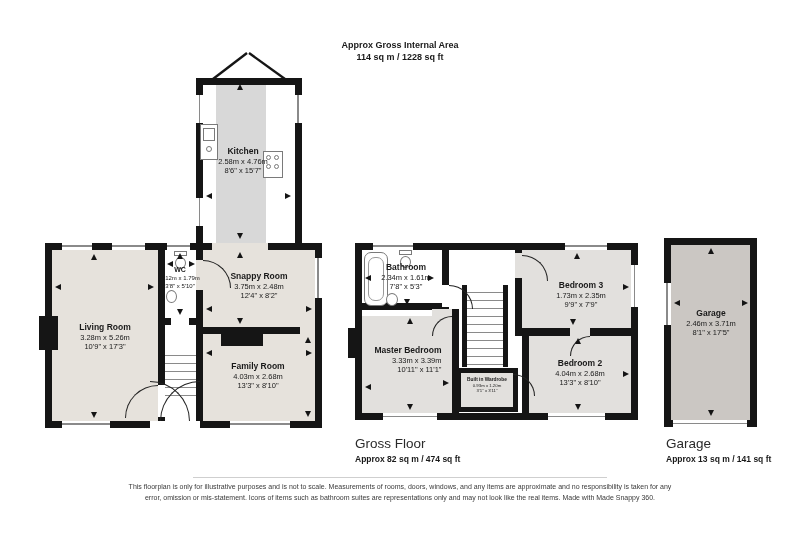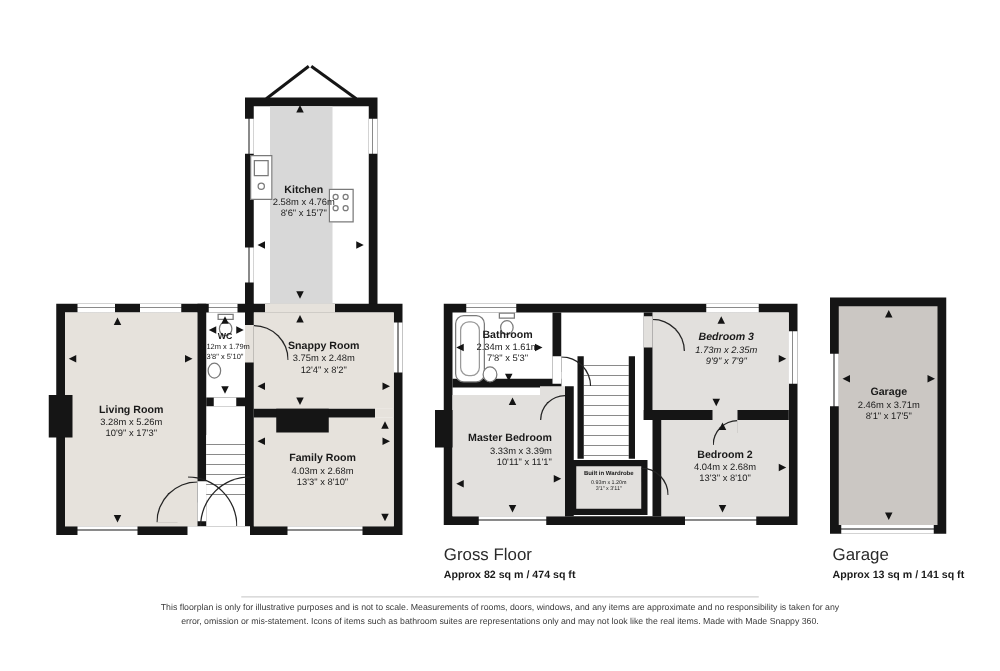--- a/index.html
+++ b/index.html
@@ -37,20 +37,22 @@
   .divider{position:absolute;background:#cfcfcf;height:1px;}
   .disclaimer{position:absolute;top:482px;left:125px;width:550px;text-align:center;
               font-size:7px;line-height:1.55;color:#3a3a3a;}
 </style>
 </head>
 <body>
 
 <div class="stage">
 
   <div class="header">
+    <div>Approx Gross Internal Area</div>
+    <div>114 sq m / 1228 sq ft</div>
   </div>
 
   <div class="w" style="left:196px;top:78px;width:106px;height:172px;"></div>
   <div class="w" style="left:45px;top:243px;width:277px;height:185px;"></div>
 
   <div class="f" style="left:203px;top:85px;width:92px;height:158px;background:#fff;"></div>
   <div class="f" style="left:216px;top:85px;width:50px;height:158px;background:var(--kitchen-floor,#d8d8d8);"></div>
 
   <div class="f" style="left:52px;top:250px;width:263px;height:171px;background:#fff;"></div>
   <div class="f" style="left:52px;top:250px;width:106px;height:171px;background:var(--room-ground,#e6e2dc);"></div>
@@ -212,21 +214,21 @@
   <div class="rlabel" style="left:258px;top:361px;">
     <div class="rname">Family Room</div>
     <div class="rdim">4.03m x 2.68m</div>
     <div class="rdim">13'3" x 8'10"</div>
   </div>
   <div class="rlabel" style="left:406px;top:262px;">
     <div class="rname">Bathroom</div>
     <div class="rdim">2.34m x 1.61m</div>
     <div class="rdim">7'8" x 5'3"</div>
   </div>
-  <div class="rlabel" style="left:581px;top:264px;font-style:italic;">
+  <div class="rlabel" style="left:581px;top:280px;">
     <div class="rname">Bedroom 3</div>
     <div class="rdim">1.73m x 2.35m</div>
     <div class="rdim">9'9" x 7'9"</div>
   </div>
   <div class="rlabel" style="left:408px;top:345px;text-align:right;">
     <div class="rname">Master Bedroom</div>
     <div class="rdim">3.33m x 3.39m</div>
     <div class="rdim">10'11" x 11'1"</div>
   </div>
   <div class="rlabel tiny" style="left:487px;top:377px;">

